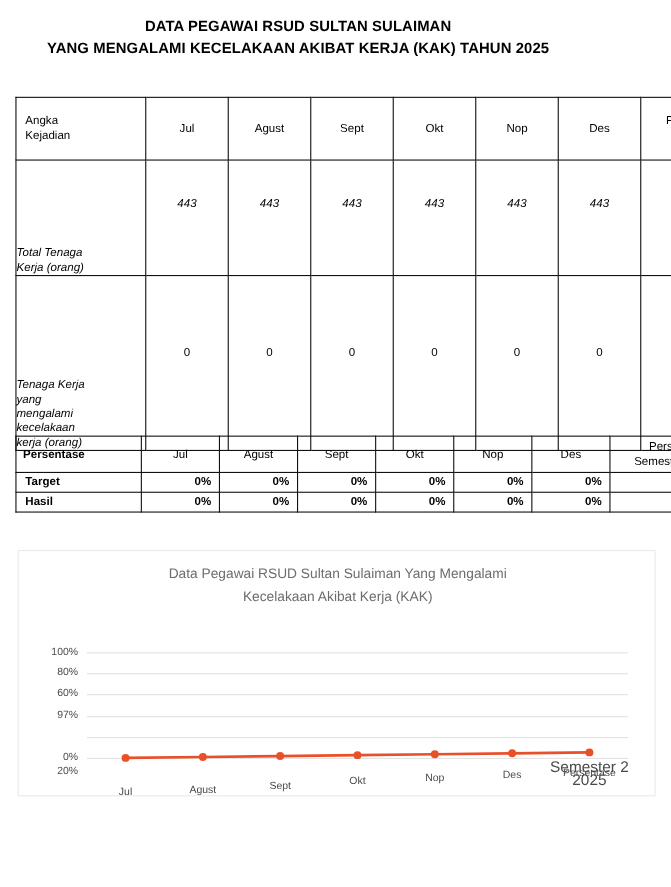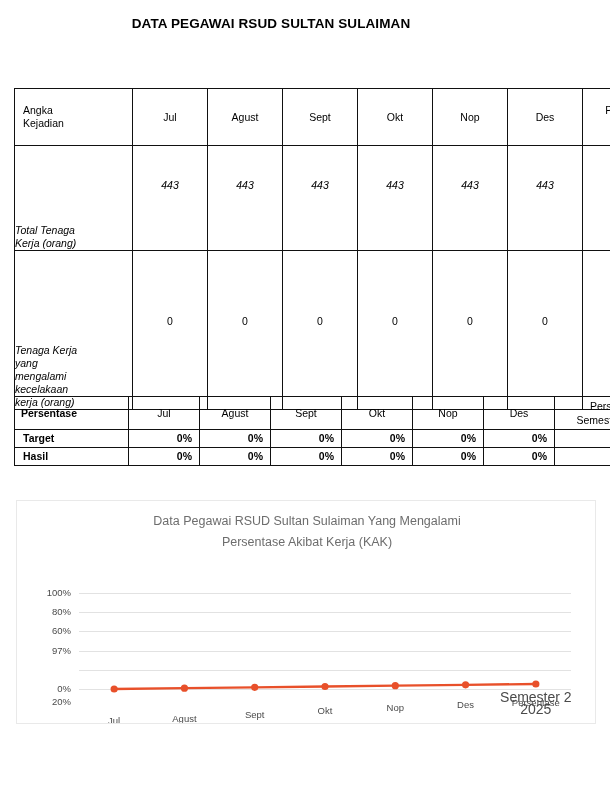--- a/index.html
+++ b/index.html
@@ -160,20 +160,21 @@
   }
   .lg-mark b{
     position:absolute;left:9px;top:0.5px;width:7px;height:7px;border-radius:50%;display:block;
   }
 </style>
 </head>
 <body>
 
 <div class="doc-title">
   <div>DATA PEGAWAI RSUD SULTAN SULAIMAN</div>
+  <div>YANG MENGALAMI KECELAKAAN AKIBAT KERJA (KAK) TAHUN 2025</div>
 </div>
 
 <table class="tbl" id="table-incidents">
   <thead>
     <tr>
       <td class="c-label">
         <div>Angka</div>
         <div>Kejadian</div>
       </td>
       <td class="c-mon">Jul</td>
@@ -257,21 +258,21 @@
       <td class="pval">0%</td>
       <td class="pval">0%</td>
       <td class="pval">0%</td>
     </tr>
   </tbody>
 </table>
 
 <div id="chart">
   <div class="chart-title">
     <div>Data Pegawai RSUD Sultan Sulaiman Yang Mengalami</div>
-    <div>Persentase  Akibat Kerja (KAK)</div>
+    <div>Kecelakaan  Akibat Kerja (KAK)</div>
   </div>
 
   <div id="axes">
       <div class="ytick" style="top: 92px;">100%</div>
       <div class="ytick" style="top: 111.2px;">80%</div>
       <div class="ytick" style="top: 130.4px;">60%</div>
       <div class="ytick" style="top: 149.6px;">97%</div>
       <div class="ytick" style="top: 168.8px; margin-top: 32px;">20%</div>
       <div class="ytick" style="top: 188px;">0%</div>
       <div class="xtick" style="left: 97.1429px; top: 214px;">Jul</div>

